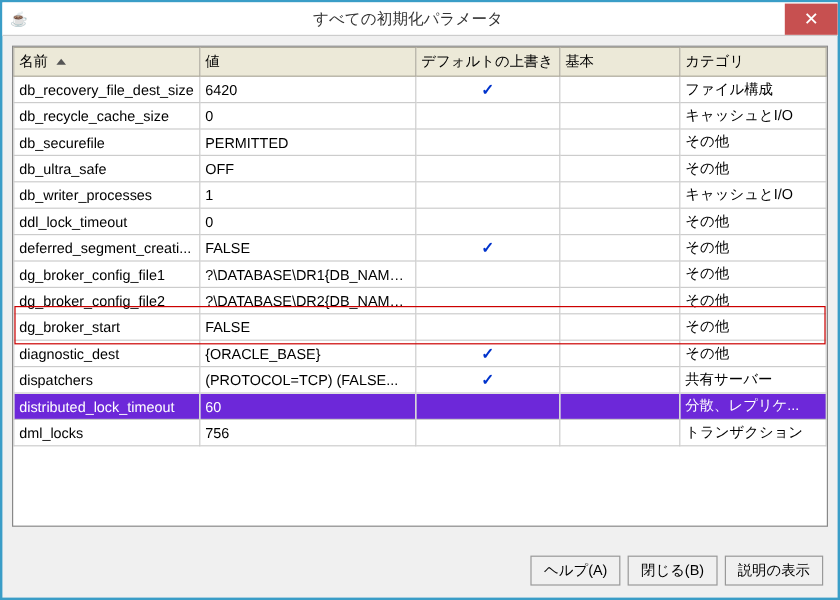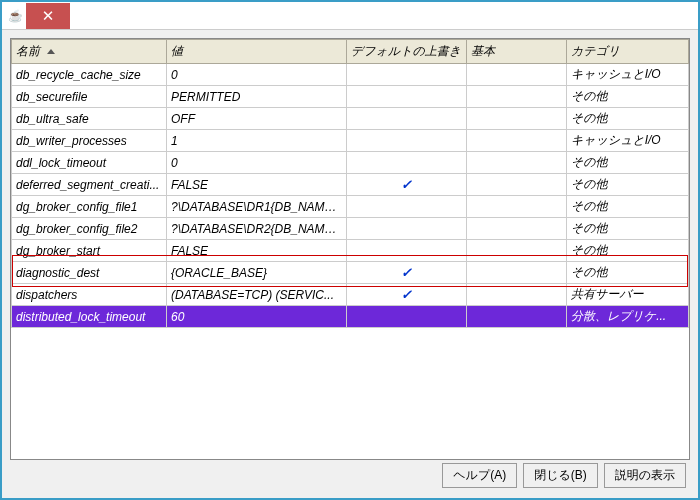--- a/index.html
+++ b/index.html
@@ -53,21 +53,20 @@
     flex: 1;
     border: 1px solid #888;
     background: #fff;
     overflow: hidden;
   }
   table {
     width: 100%;
     border-collapse: collapse;
     font-size: 12px;
     table-layout: fixed;
-    font-style: italic;
   }
   th {
     background: #ece9d8;
     border: 1px solid #aca899;
     text-align: left;
     padding: 3px 4px;
     font-weight: normal;
     color: #000;
     white-space: nowrap;
     overflow: hidden;
@@ -103,21 +102,21 @@
   
   .red-outline {
     position: absolute;
     pointer-events: none;
     border: 1px solid #cc0000;
   }
   .table-inner {
     position: relative;
   }
   .button-row {
-    padding: 3px 4px 2px;
+    padding: 24px 4px 2px;
     display: flex;
     justify-content: flex-end;
     gap: 6px;
   }
   button.win {
     font-family: inherit;
     font-size: 12px;
     padding: 3px 10px;
     background: #f0f0f0;
     border: 1px solid #999;
@@ -128,20 +127,21 @@
   .col-def  { width: 120px; }
   .col-basic{ width: 100px; }
   .col-cat  { width: auto; }
 </style>
 </head>
 <body>
 
 <div class="window">
   <div class="titlebar">
     <span class="titlebar-icon">☕</span>
+    <span class="titlebar-title">すべての初期化パラメータ</span>
     <div class="titlebar-close">
       <span>✕</span>
     </div>
   </div>
 
   <div class="content">
     <div class="table-wrap">
       <div class="table-inner">
         <table>
           <colgroup>
@@ -158,20 +158,27 @@
                 <span class="sort-arrow"></span>
               </th>
               <th>値</th>
               <th>デフォルトの上書き</th>
               <th>基本</th>
               <th>カテゴリ</th>
             </tr>
           </thead>
           <tbody id="tbody">
               <tr>
+                <td>db_recovery_file_dest_size</td>
+                <td>6420</td>
+                <td class="check">✓</td>
+                <td class="check"></td>
+                <td>ファイル構成</td>
+              </tr>
+              <tr>
                 <td>db_recycle_cache_size</td>
                 <td>0</td>
                 <td class="check"></td>
                 <td class="check"></td>
                 <td>キャッシュとI/O</td>
               </tr>
               <tr>
                 <td>db_securefile</td>
                 <td>PERMITTED</td>
                 <td class="check"></td>
@@ -229,31 +236,38 @@
               </tr>
               <tr>
                 <td>diagnostic_dest</td>
                 <td>{ORACLE_BASE}</td>
                 <td class="check">✓</td>
                 <td class="check"></td>
                 <td>その他</td>
               </tr>
               <tr>
                 <td>dispatchers</td>
-                <td>(DATABASE=TCP) (SERVIC...</td>
+                <td>(PROTOCOL=TCP) (FALSE...</td>
                 <td class="check">✓</td>
                 <td class="check"></td>
                 <td>共有サーバー</td>
               </tr>
               <tr class="selected">
                 <td>distributed_lock_timeout</td>
                 <td>60</td>
                 <td class="check"></td>
                 <td class="check"></td>
                 <td>分散、レプリケ...</td>
+              </tr>
+              <tr>
+                <td>dml_locks</td>
+                <td>756</td>
+                <td class="check"></td>
+                <td class="check"></td>
+                <td>トランザクション</td>
               </tr>
             </tbody>
         </table>
         <div id="red-top" class="red-outline" style="left: 1px; right: 1px; top: 215.5px; height: 32px; border-width: 1px;"></div>
 
       </div>
     </div>
 
     <div class="button-row">
       <button class="win">ヘルプ(A)</button>

